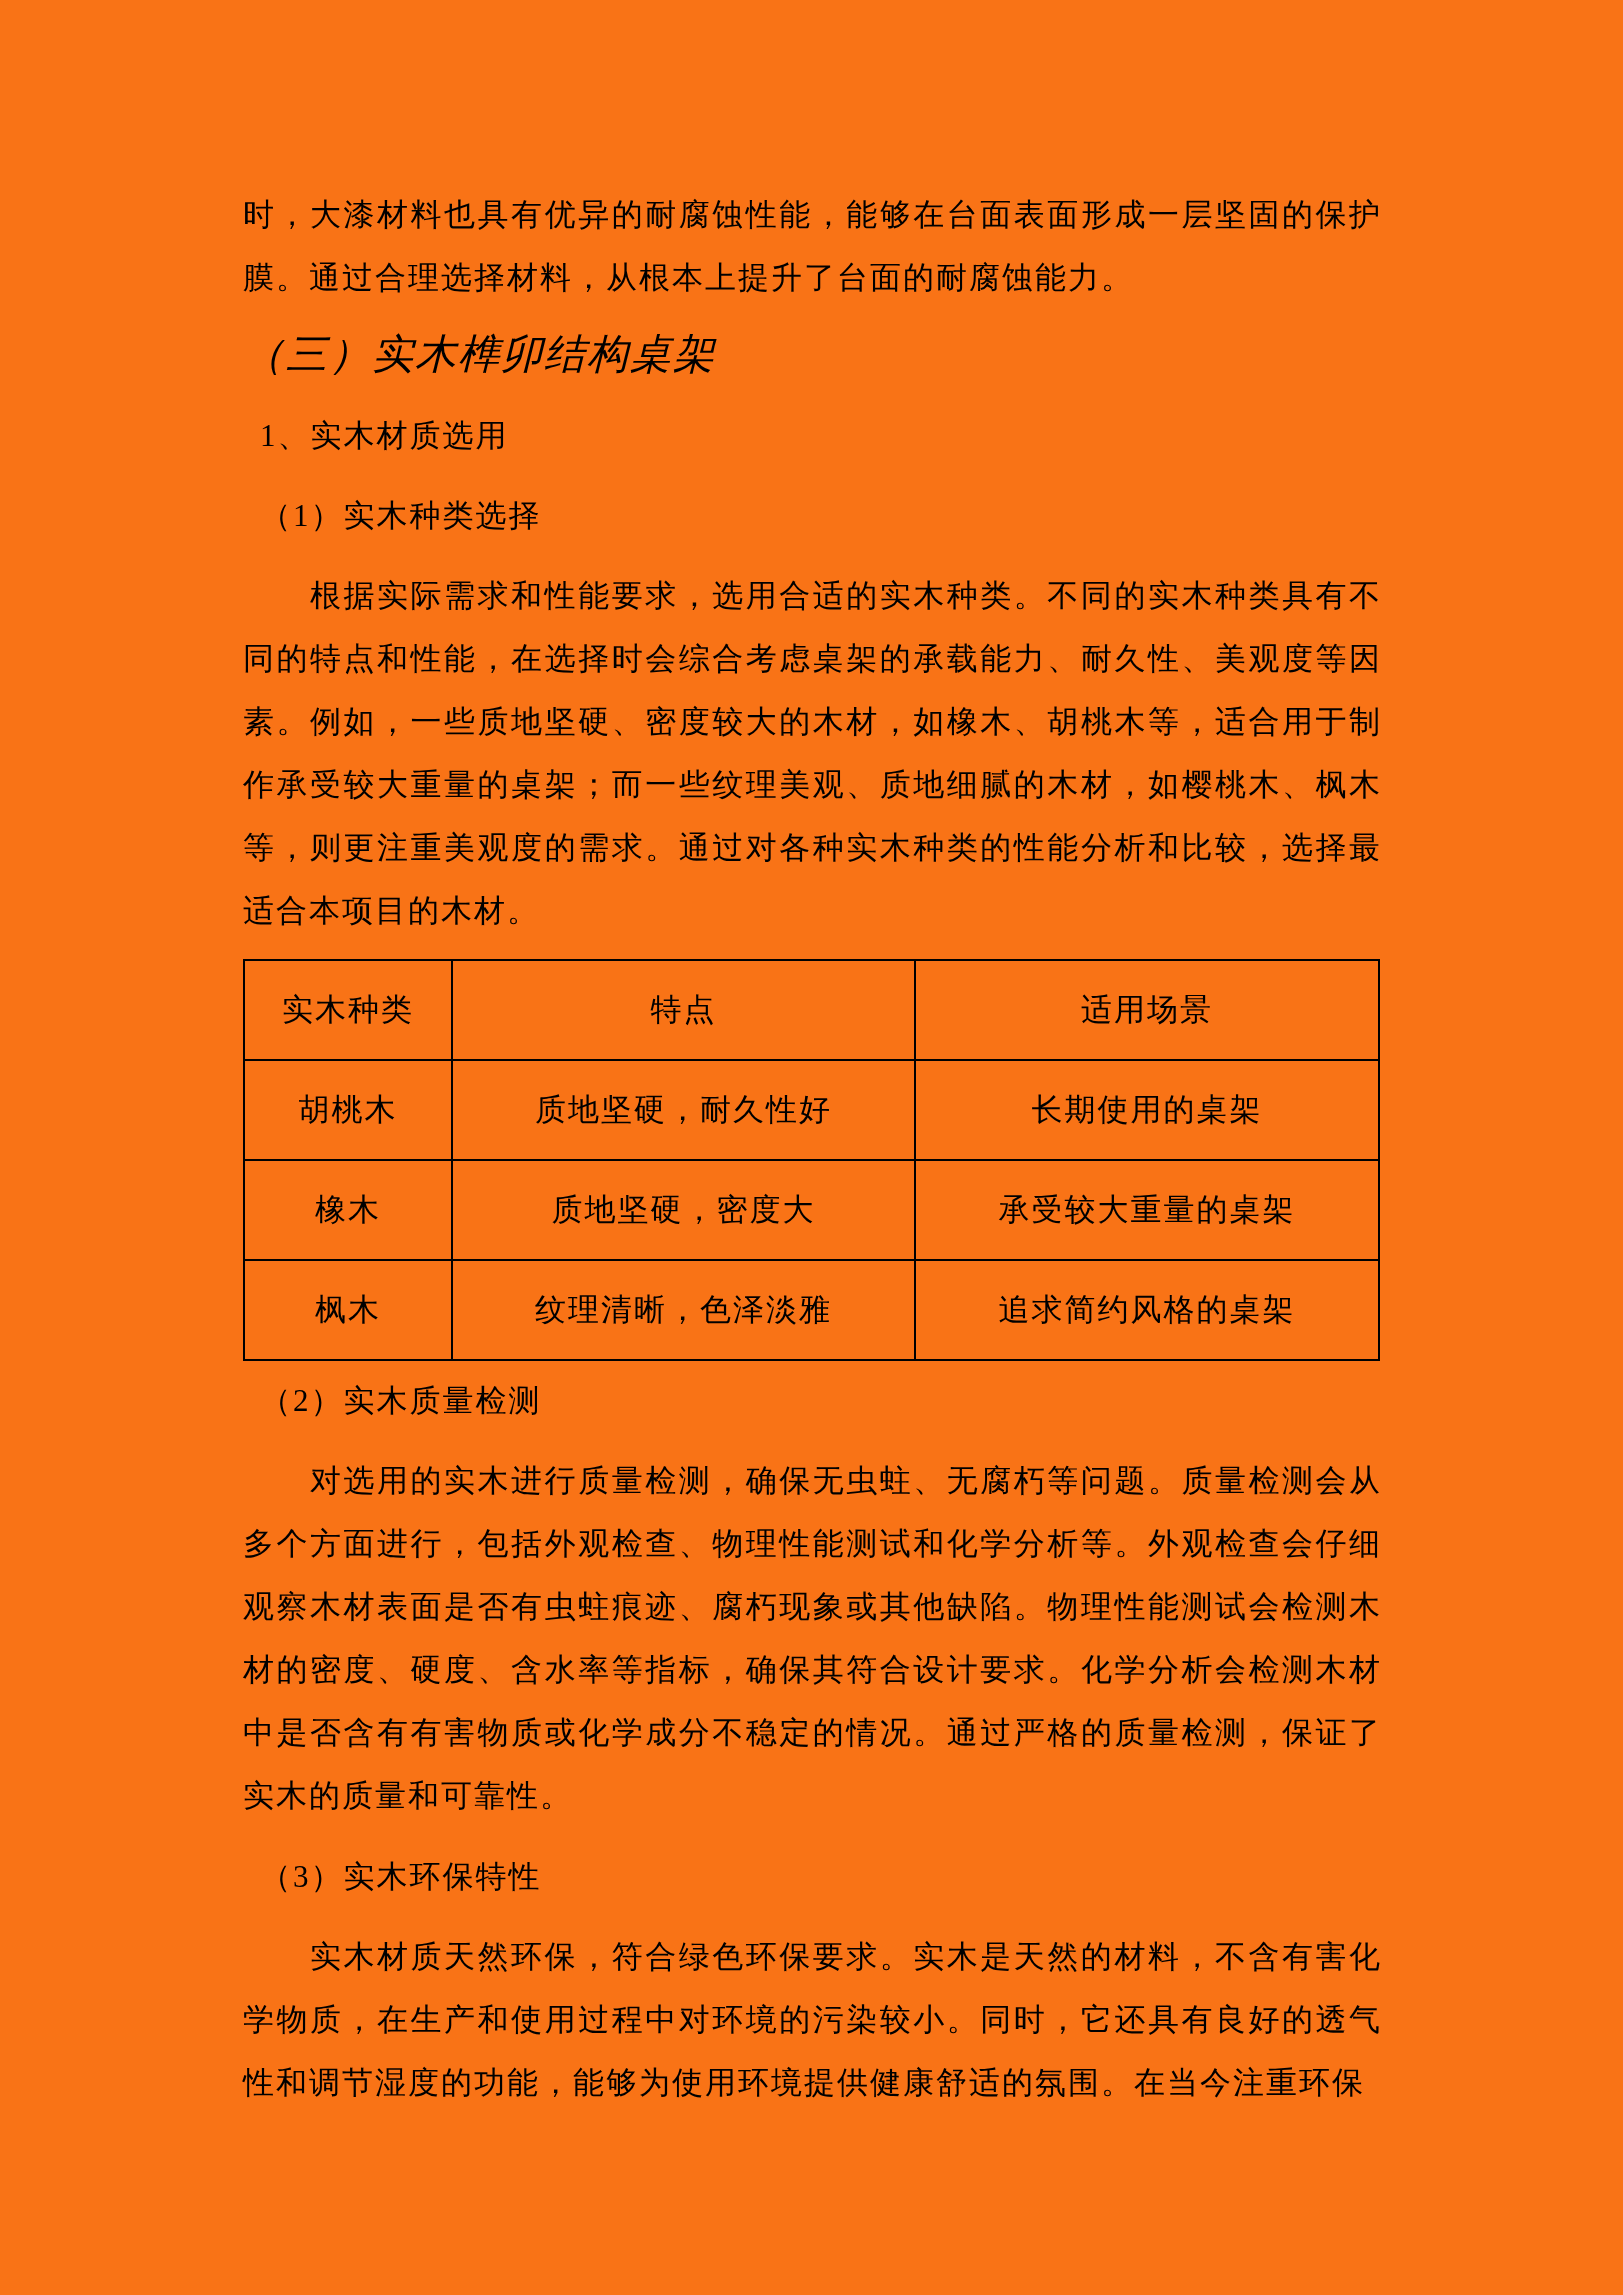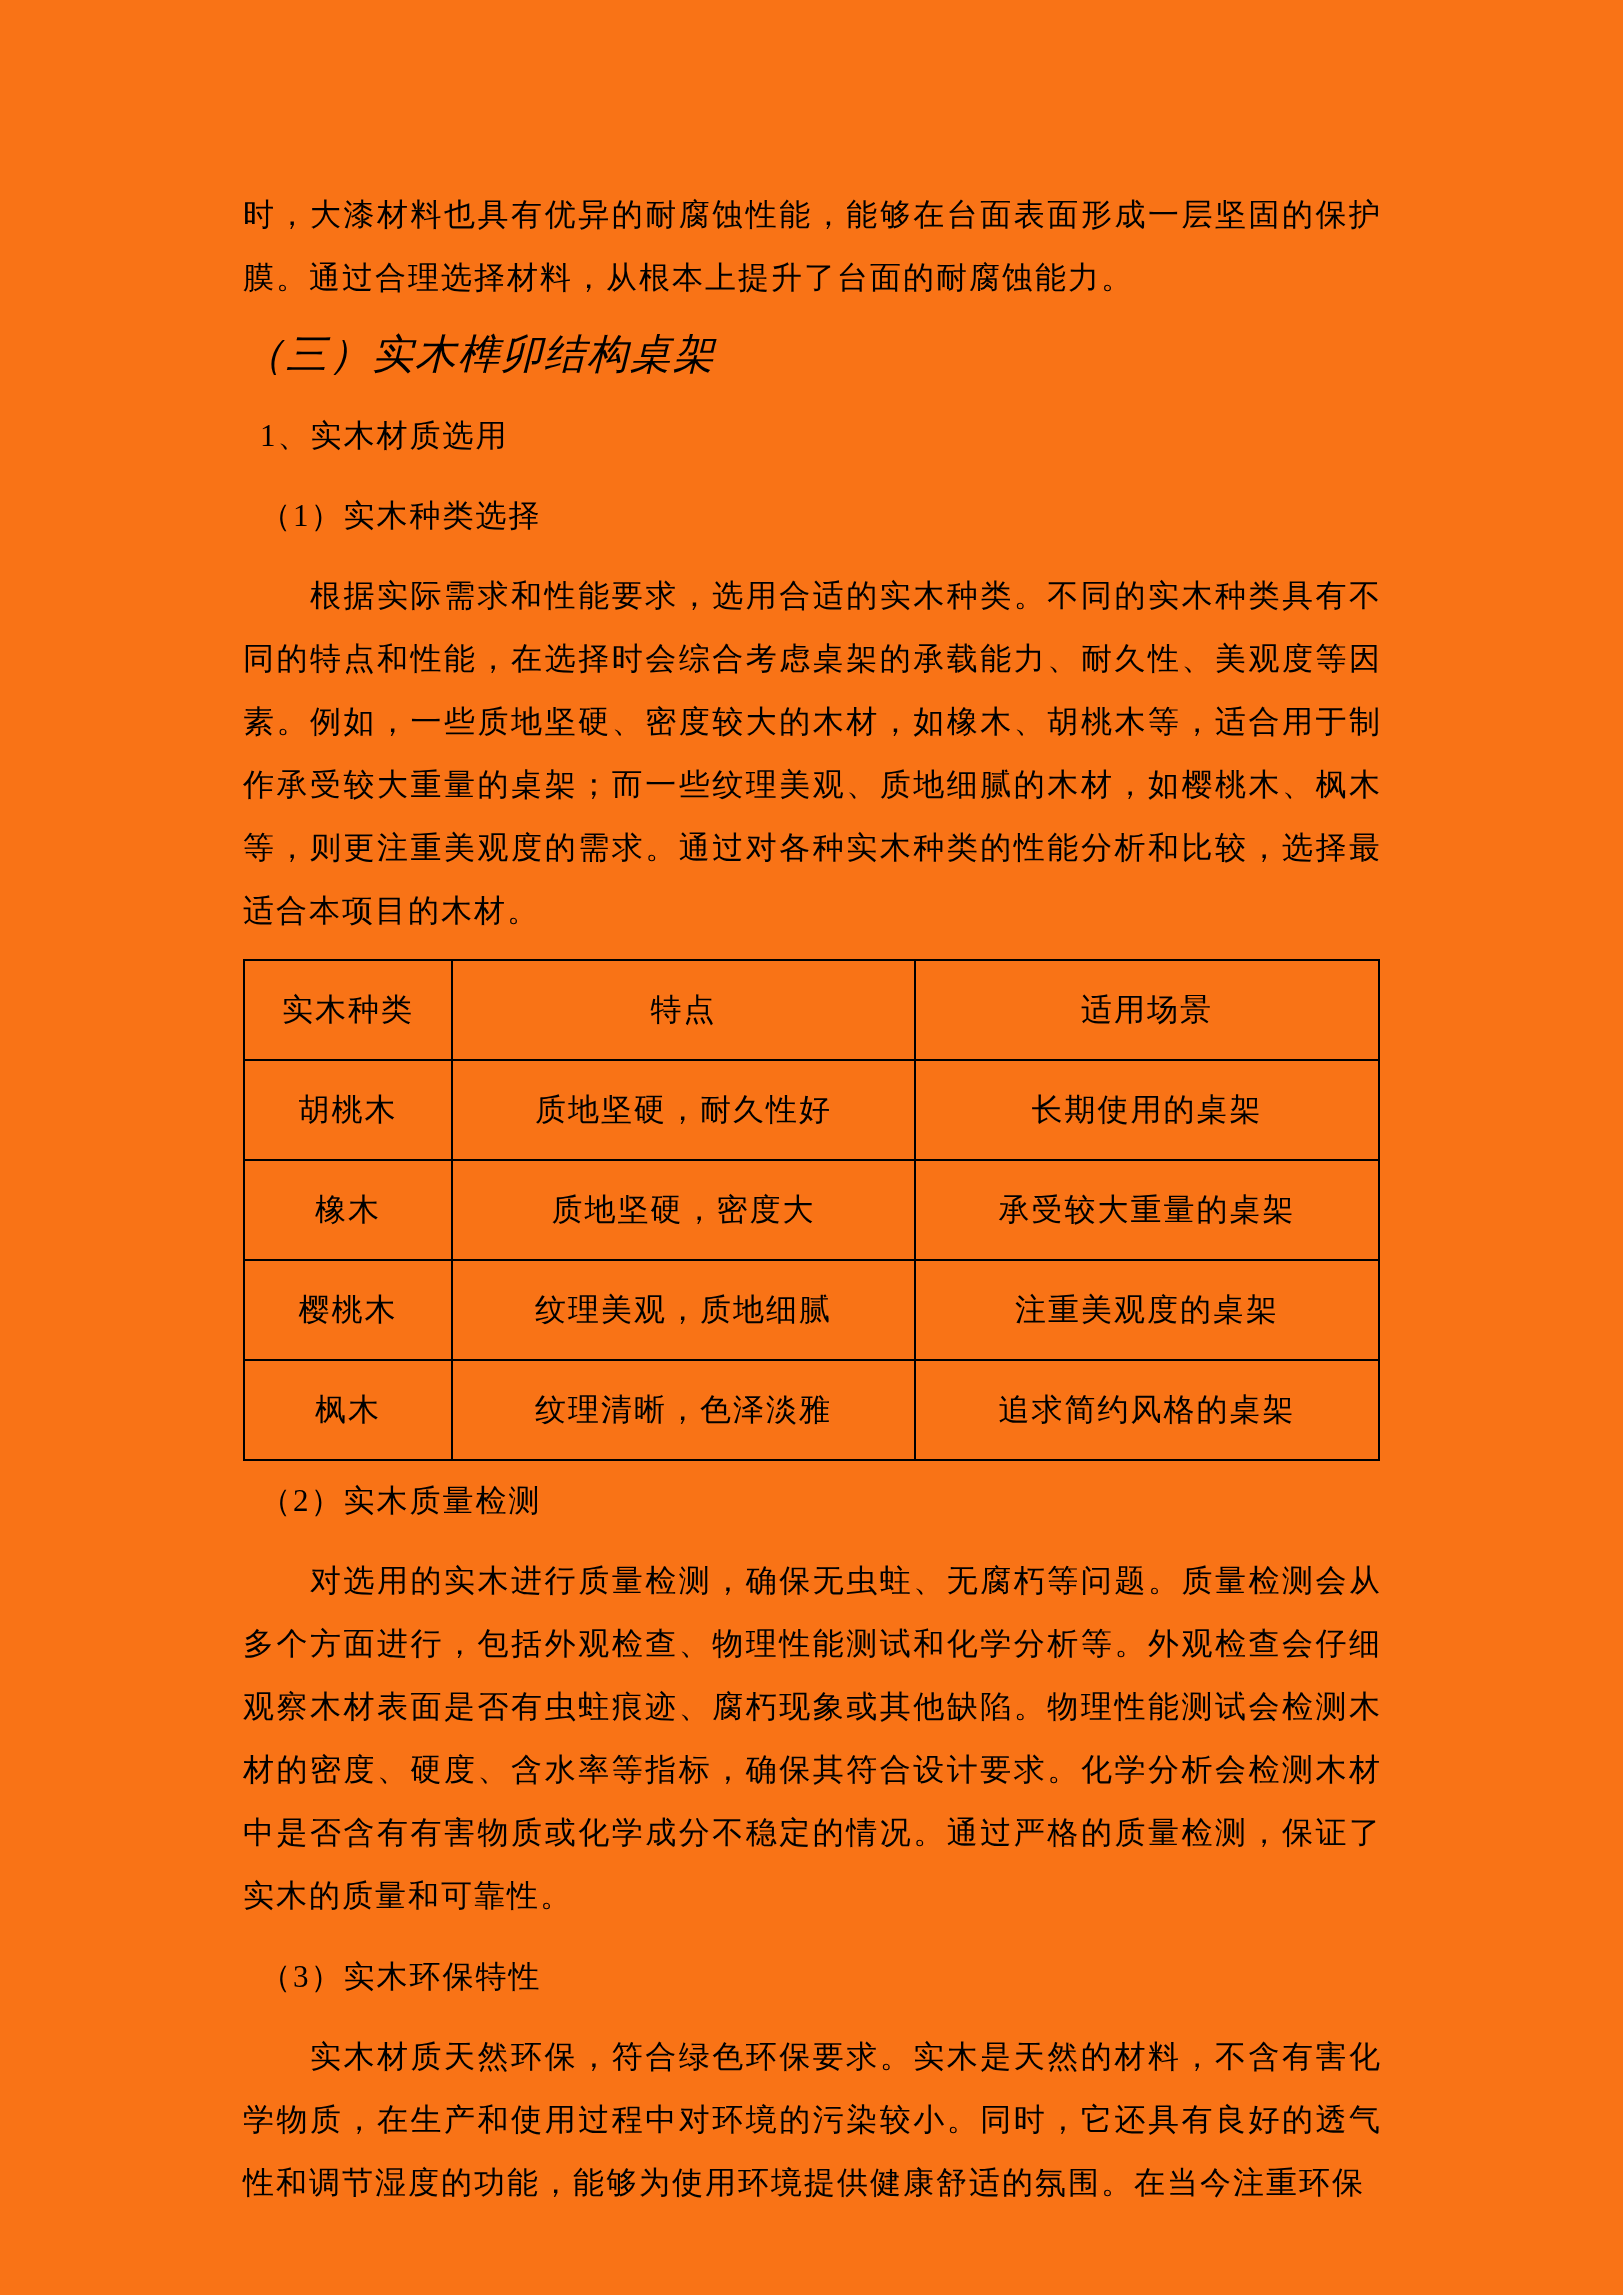--- a/index.html
+++ b/index.html
@@ -102,25 +102,20 @@
         <td>胡桃木</td>
         <td>质地坚硬，耐久性好</td>
         <td>长期使用的桌架</td>
       </tr>
       <tr>
         <td>橡木</td>
         <td>质地坚硬，密度大</td>
         <td>承受较大重量的桌架</td>
       </tr>
       <tr>
-        <td>樱桃木</td>
-        <td>纹理美观，质地细腻</td>
-        <td>注重美观度的桌架</td>
-      </tr>
-      <tr>
         <td>枫木</td>
         <td>纹理清晰，色泽淡雅</td>
         <td>追求简约风格的桌架</td>
       </tr>
     </tbody>
   </table>
 
   <p class="sub clause-2">（2）实木质量检测</p>
 
   <p class="body indent">对选用的实木进行质量检测，确保无虫蛀、无腐朽等问题。质量检测会从多个方面进行，包括外观检查、物理性能测试和化学分析等。外观检查会仔细观察木材表面是否有虫蛀痕迹、腐朽现象或其他缺陷。物理性能测试会检测木材的密度、硬度、含水率等指标，确保其符合设计要求。化学分析会检测木材中是否含有有害物质或化学成分不稳定的情况。通过严格的质量检测，保证了实木的质量和可靠性。</p>

